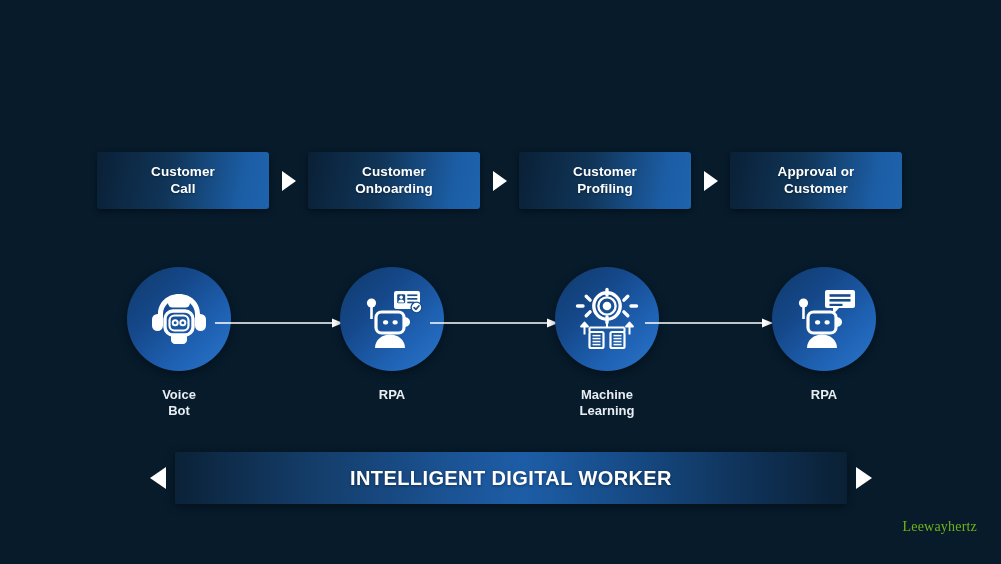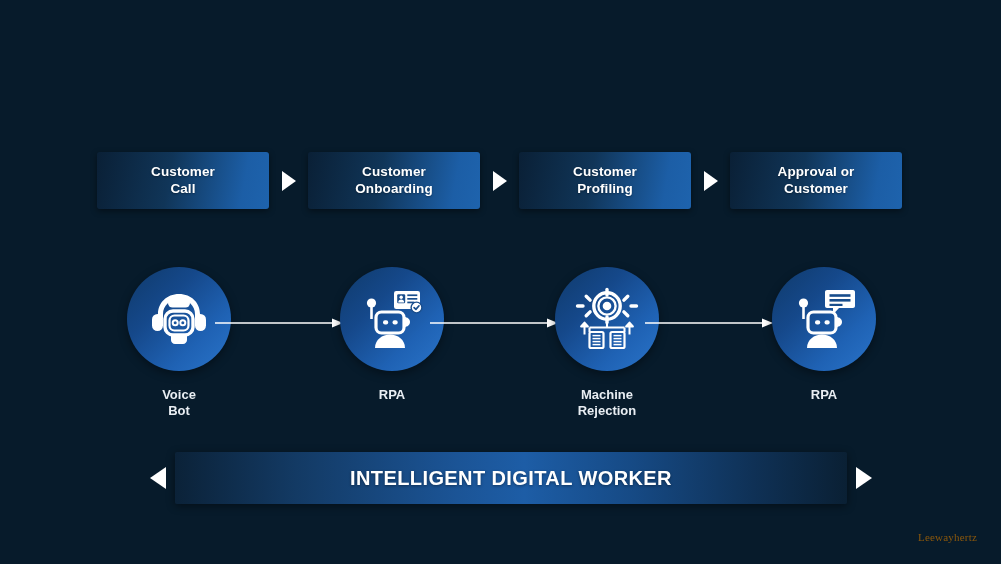--- a/index.html
+++ b/index.html
@@ -154,24 +154,24 @@
     font-size: 20px;
     font-weight: 700;
     letter-spacing: 0.4px;
     text-shadow: 0 1px 3px rgba(0,0,0,0.4);
   }
 
   
   .watermark {
     position: absolute;
     right: 24px;
-    bottom: 12px;
-    color: #a16207;
+    bottom: 20px;
+    color: #84cc16;
     font-family: "Liberation Serif", serif;
-    font-size: 11px;
+    font-size: 14px;
     letter-spacing: 0.2px;
     opacity: 0.85;
   }
 </style>
 </head>
 <body>
 
 <div class="canvas">
 
   <div class="process-row">
@@ -332,21 +332,21 @@
             <g stroke="#ffffff" stroke-width="1.5">
               <line x1="38.5" y1="48.6" x2="46.5" y2="48.6"></line>
               <line x1="38.5" y1="51.6" x2="46.5" y2="51.6"></line>
               <line x1="38.5" y1="54.6" x2="46.5" y2="54.6"></line>
               <line x1="38.5" y1="57.6" x2="46.5" y2="57.6"></line>
             </g>
           </g>
         </svg>
       </div>
       <div class="node-label">Machine
-Rejection</div>
+Learning</div>
     </div>
 
     <div class="connector" style="left:645px; width:130px;">
       <svg width="130" height="12" viewBox="0 0 130 12">
         <line x1="0" y1="6" x2="118" y2="6" stroke="#ffffff" stroke-width="1.6"></line>
         <path d="M117 1.5 L128 6 L117 10.5 Z" fill="#ffffff"></path>
       </svg>
     </div>
 
     <div class="node" style="left:749px;">

